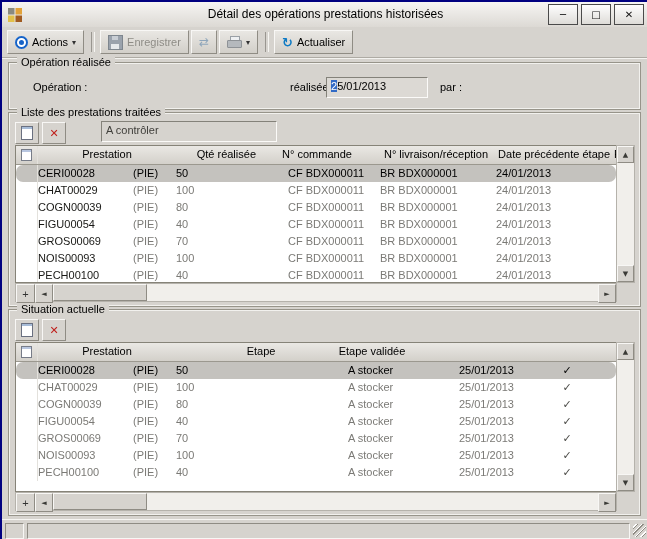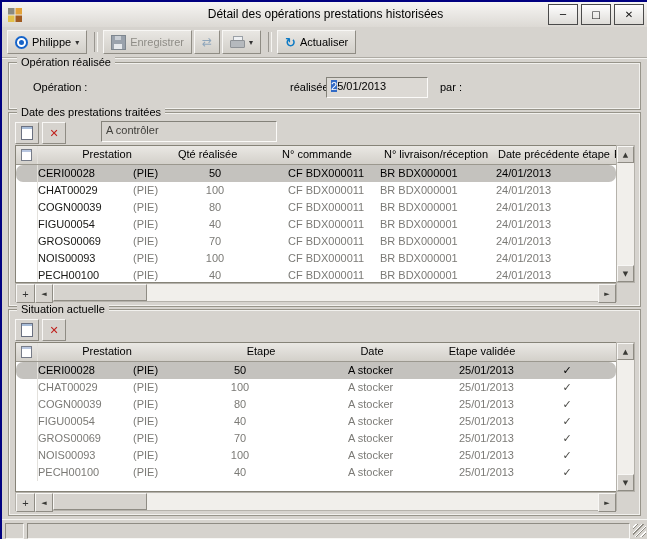--- a/index.html
+++ b/index.html
@@ -48,33 +48,33 @@
   .minibar{position:absolute;top:9px;left:6px;display:flex;gap:3px;}
   .mini-btn{width:22px;height:20px;display:flex;align-items:center;justify-content:center;border:1px solid;border-color:#f8f7f5 #8f8c84 #8f8c84 #f8f7f5;background:#d6d3ce;}
   .doc-icon{width:10px;height:12px;background:#fff;border:1px solid #6a7080;box-shadow:inset 0 2px 0 #a7bcd8;}
   .x-icon{color:#c0201c;font-weight:bold;font-size:11px;line-height:1;font-family:"DejaVu Sans",sans-serif;}
 
   
   .twrap{position:absolute;left:6px;top:32px;right:23px;bottom:23px;border:1px solid #868378;background:#fff;overflow:hidden;}
   .thead{display:grid;height:18px;background:linear-gradient(#eae8e4,#d3d0ca);border-bottom:1px solid #9b988f;font-size:11px;color:#000;}
   .hc{line-height:17px;white-space:nowrap;overflow:hidden;padding:0 2px;}
   .h-center{text-align:center;}
-  .h-right{}
+  .h-right{text-align:right;}
   .span2{grid-column:2/4;}
   .trow{display:grid;height:17px;font-size:11px;color:#7b7a76;}
   .tc{line-height:17px;white-space:nowrap;overflow:hidden;}
   .trow.selected{background:#c4c2be;border-radius:7px;}
   .trow.selected .tc{color:#000;}
   .t1 .thead,.t1 .trow{grid-template-columns:22px 88px 50px 82px 118px 120px 116px minmax(0,1fr);}
   .t2 .thead,.t2 .trow{grid-template-columns:22px 88px 50px 132px 128px 92px 78px minmax(0,1fr);}
   .t1 .c-code{color:#181815;}
   .c-icon{border-right:1px solid #e3e1dc;display:flex;align-items:center;justify-content:center;}
   .grid-icon{width:9px;height:10px;background:#fff;border:1px solid #777c88;box-shadow:inset 0 2px 0 #b8c6e0;}
   .c-unit{padding-left:7px;}
-  .c-qty,.c-qty2{text-align:center;padding-right:4px;}
+  .c-qty,.c-qty2{text-align:left;padding-right:4px;}
   .c-commande{padding-left:30px;}
   .c-livraison{padding-left:4px;}
   .c-date{padding-right:4px;}
   .c-etape{padding-left:40px;}
   .h-etape{padding-left:40px;text-align:center;}
   .c-date2{text-align:right;padding-right:14px;}
   .c-check{text-align:center;font-family:"DejaVu Sans",sans-serif;color:#4a4a46;}
 
   
   .vscroll{position:absolute;right:5px;top:32px;bottom:23px;width:17px;display:flex;flex-direction:column;background:#f1efeb;border:1px solid #b5b2ab;}
@@ -109,21 +109,21 @@
     <div class="win-controls">
       <div class="win-btn">─</div>
       <div class="win-btn">□</div>
       <div class="win-btn">✕</div>
     </div>
   </div>
 
   <div class="toolbar">
     <div class="tbtn">
       <span class="actions-icon"></span>
-      <span>Philippe</span>
+      <span>Actions</span>
       <span class="dd">▾</span>
     </div>
     <div class="tsep"></div>
     <div class="tbtn disabled">
       <span class="save-icon">
           <span class="shutter"></span>
           <span class="slabel"></span>
         </span>
       <span>Enregistrer</span>
     </div>
@@ -147,21 +147,21 @@
   <div class="group" id="op-group">
     <span class="legend">Opération réalisée</span>
     <span class="flabel" id="l-op">Opération :</span>
     <div class="field" id="f-op">A contrôler</div>
     <span class="flabel" id="l-date">réalisée le :</span>
     <div class="field" id="f-date"><span class="sel">2</span><span>5/01/2013</span></div>
     <span class="flabel" id="l-par">par :</span>
   </div>
 
   <div class="group" id="list-group">
-    <span class="legend">Date des prestations traitées</span>
+    <span class="legend">Liste des prestations traitées</span>
     <div class="minibar">
       <div class="mini-btn">
           <span class="doc-icon"></span>
         </div>
       <div class="mini-btn">
           <span class="x-icon">✕</span>
         </div>
     </div>
     <div class="twrap t1">
       <div class="thead">
@@ -272,21 +272,20 @@
           <span class="x-icon">✕</span>
         </div>
     </div>
     <div class="twrap t2">
       <div class="thead">
         <div class="hc c-icon">
             <span class="grid-icon"></span>
           </div>
         <div class="hc span2 h-center">Prestation</div>
         <div class="hc h-etape">Etape</div>
-        <div class="hc h-center">Date</div>
         <div class="hc h-center">Etape validée</div>
       </div>
       <div class="tbody">
           <div class="trow selected">
             <div class="tc c-icon"></div>
             <div class="tc c-code">CERI00028</div>
             <div class="tc c-unit">(PIE)</div>
             <div class="tc c-qty2">50</div>
             <div class="tc c-etape">A stocker</div>
             <div class="tc c-date2">25/01/2013</div>

